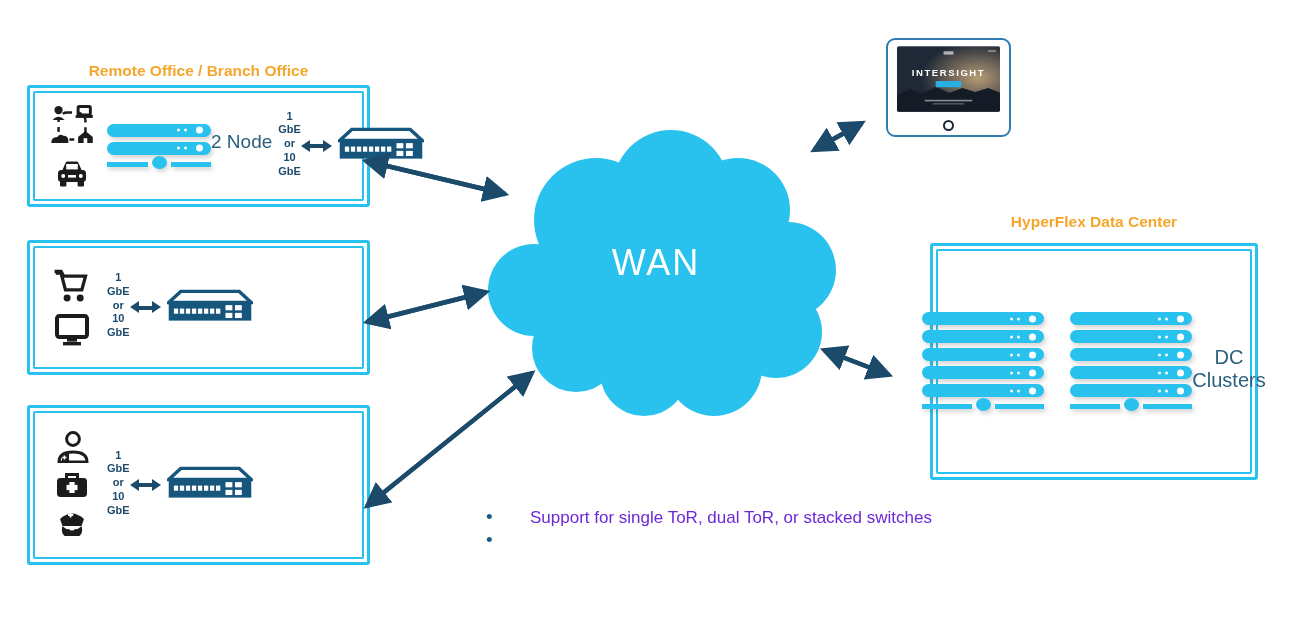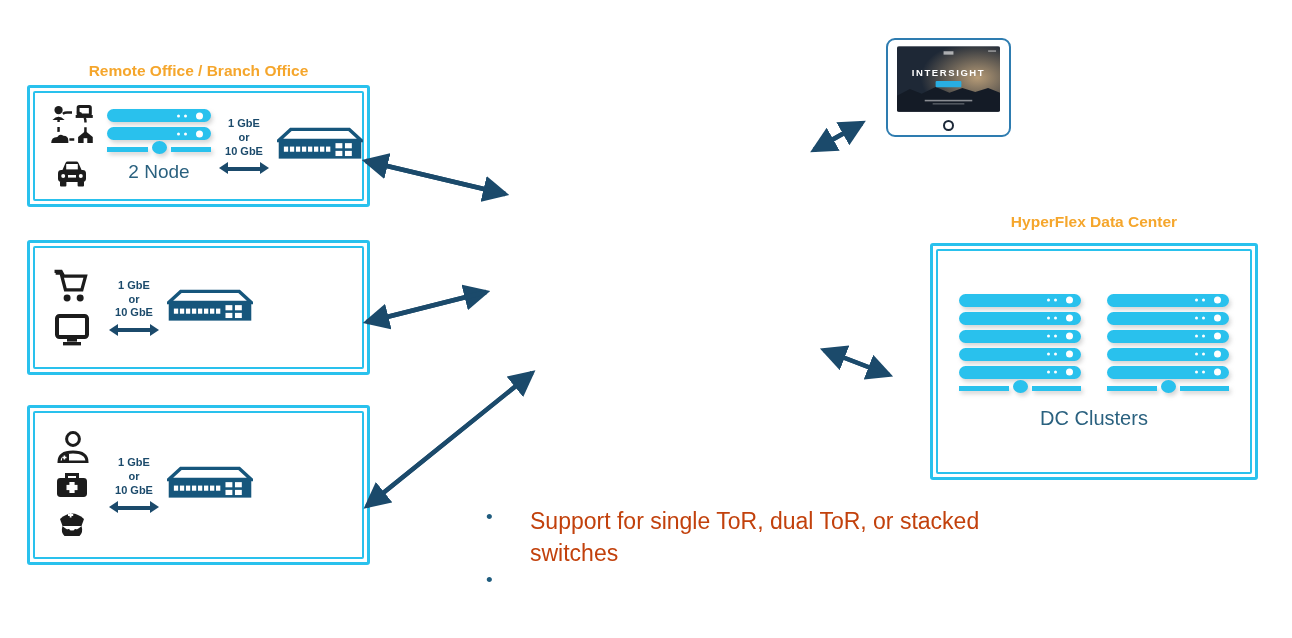--- a/index.html
+++ b/index.html
@@ -10,34 +10,34 @@
   .sec-title { position:absolute; font-size:15.5px; font-weight:bold; color:#F5A62C; text-align:center; }
 
   
   .cbox { position:absolute; border:3px solid #29C1ED; border-radius:3px; padding:3px; background:#fff; }
   .cbox-inner { width:100%; height:100%; border:2px solid #29C1ED; border-radius:2px;
                 display:flex; align-items:center; padding:6px 8px; gap:6px; }
 
   .icons-col { width:58px; display:flex; flex-direction:column; align-items:center; justify-content:center; gap:9px; flex:0 0 auto; }
   .icons-col svg { display:block; }
 
-  .srv-wrap { display:flex; flex-direction:column; align-items:center; flex:0 0 auto; }
+  .srv-wrap { display:flex; flex-direction:row; flex:0 0 auto; }
   .srv-stack { width:104px; filter:drop-shadow(2px 3px 2px rgba(90,90,90,0.25)); }
   .srv-stack.dc { width:122px; }
   .srv-bar { position:relative; width:100%; height:13px; border-radius:8px; background:#29C1ED; margin-bottom:5px; }
   .srv-bar .d { position:absolute; background:#fff; border-radius:50%; top:50%; transform:translateY(-50%); }
   .srv-bar .d1 { width:3px; height:3px; right:31px; }
   .srv-bar .d2 { width:3px; height:3px; right:24px; }
   .srv-bar .d3 { width:7px; height:7px; right:8px; }
   .srv-base { display:flex; align-items:center; width:100%; }
   .srv-base .seg { flex:1; height:5px; background:#29C1ED; }
   .srv-base .knob { width:15px; height:13px; background:#29C1ED; border-radius:50%; margin:-4px 4px 0 4px; }
   .node-label { margin-top:7px; font-size:19px; color:#2A617F; }
 
-  .link-col { display:flex; flex-direction:column; align-items:center; justify-content:center; flex:0 0 auto; width:54px; }
+  .link-col { display:flex; flex-direction:row; align-items:center; justify-content:center; flex:0 0 auto; width:54px; }
   .gbe { font-size:11px; font-weight:bold; color:#1B4A6B; text-align:center; line-height:1.25; margin-bottom:4px; }
 
   .harrow { position:relative; width:34px; height:4px; background:#1B4A6B; margin:4px 8px; }
   .harrow::before { content:""; position:absolute; left:-8px; top:-4.5px; border-right:9px solid #1B4A6B;
                     border-top:6.5px solid transparent; border-bottom:6.5px solid transparent; }
   .harrow::after  { content:""; position:absolute; right:-8px; top:-4.5px; border-left:9px solid #1B4A6B;
                     border-top:6.5px solid transparent; border-bottom:6.5px solid transparent; }
 
   .switch-wrap { flex:0 0 auto; }
 
@@ -48,29 +48,29 @@
 
   
   .tablet { position:absolute; left:886px; top:38px; width:125px; height:99px; background:#fff;
             border:2px solid #2E7CB0; border-radius:9px; padding:6px 9px 13px 9px; }
   .tablet .home { width:11px; height:11px; border:2px solid #1C2838; border-radius:50%; margin:4px auto 0 auto; }
 
   
   .ablenet { position:absolute; left:1170px; top:45px; width:86px; height:86px; }
 
   
-  .dc-box-inner { flex-direction:column; justify-content:center; gap:0; }
+  .dc-box-inner { flex-direction:row; justify-content:center; gap:0; }
   .dc-stacks { display:flex; gap:26px; justify-content:center; align-items:flex-end; }
   .dc-label { margin-top:14px; font-size:20px; color:#2A617F; text-align:center; }
 
   
   .bullets { position:absolute; left:484px; top:506px; width:560px; }
   .bullets .brow { display:flex; align-items:flex-start; }
   .bullets .dot { color:#1F5C7E; font-size:19px; width:46px; text-align:left; padding-left:2px; flex:0 0 auto; }
-  .bullets .btext { color:#c2410c; font-size:23px; line-height:1.38; max-width:500px; }
+  .bullets .btext { color:#6d28d9; font-size:17px; line-height:1.38; max-width:500px; }
 
   
   .overlay { position:absolute; left:0; top:0; width:1292px; height:638px; pointer-events:none; }
 </style>
 </head>
 <body>
 
 <div id="canvas">
 
   <svg width="0" height="0" style="position:absolute" aria-hidden="true">
@@ -222,20 +222,37 @@
         <div class="harrow"></div>
       </div>
       <div class="switch-wrap">
         <svg width="86" height="36" viewBox="0 0 100 40">
             <use href="#switch-sym"></use>
           </svg>
       </div>
     </div>
   </div>
 
+  <div class="cloud">
+    <svg width="360" height="302" viewBox="0 0 360 302">
+      <g fill="#29C1ED">
+        <circle cx="120" cy="100" r="62"></circle>
+        <circle cx="195" cy="68" r="58"></circle>
+        <circle cx="262" cy="90" r="52"></circle>
+        <circle cx="312" cy="150" r="48"></circle>
+        <circle cx="300" cy="212" r="46"></circle>
+        <circle cx="238" cy="248" r="48"></circle>
+        <circle cx="168" cy="252" r="44"></circle>
+        <circle cx="100" cy="228" r="44"></circle>
+        <circle cx="58" cy="170" r="46"></circle>
+        <circle cx="185" cy="160" r="95"></circle>
+      </g>
+    </svg>
+    <div class="wan-label">WAN</div>
+  </div>
 
   <div class="tablet">
     <svg width="103" height="66" viewBox="0 0 104 66" style="border-radius:2px;">
       <defs>
         <radialGradient id="glow" cx="78%" cy="48%" r="55%">
           <stop offset="0%" stop-color="#c7a87e" stop-opacity="0.9"></stop>
           <stop offset="100%" stop-color="#c7a87e" stop-opacity="0"></stop>
         </radialGradient>
       </defs>
       <rect x="0" y="0" width="104" height="66" fill="#1E2836"></rect>

